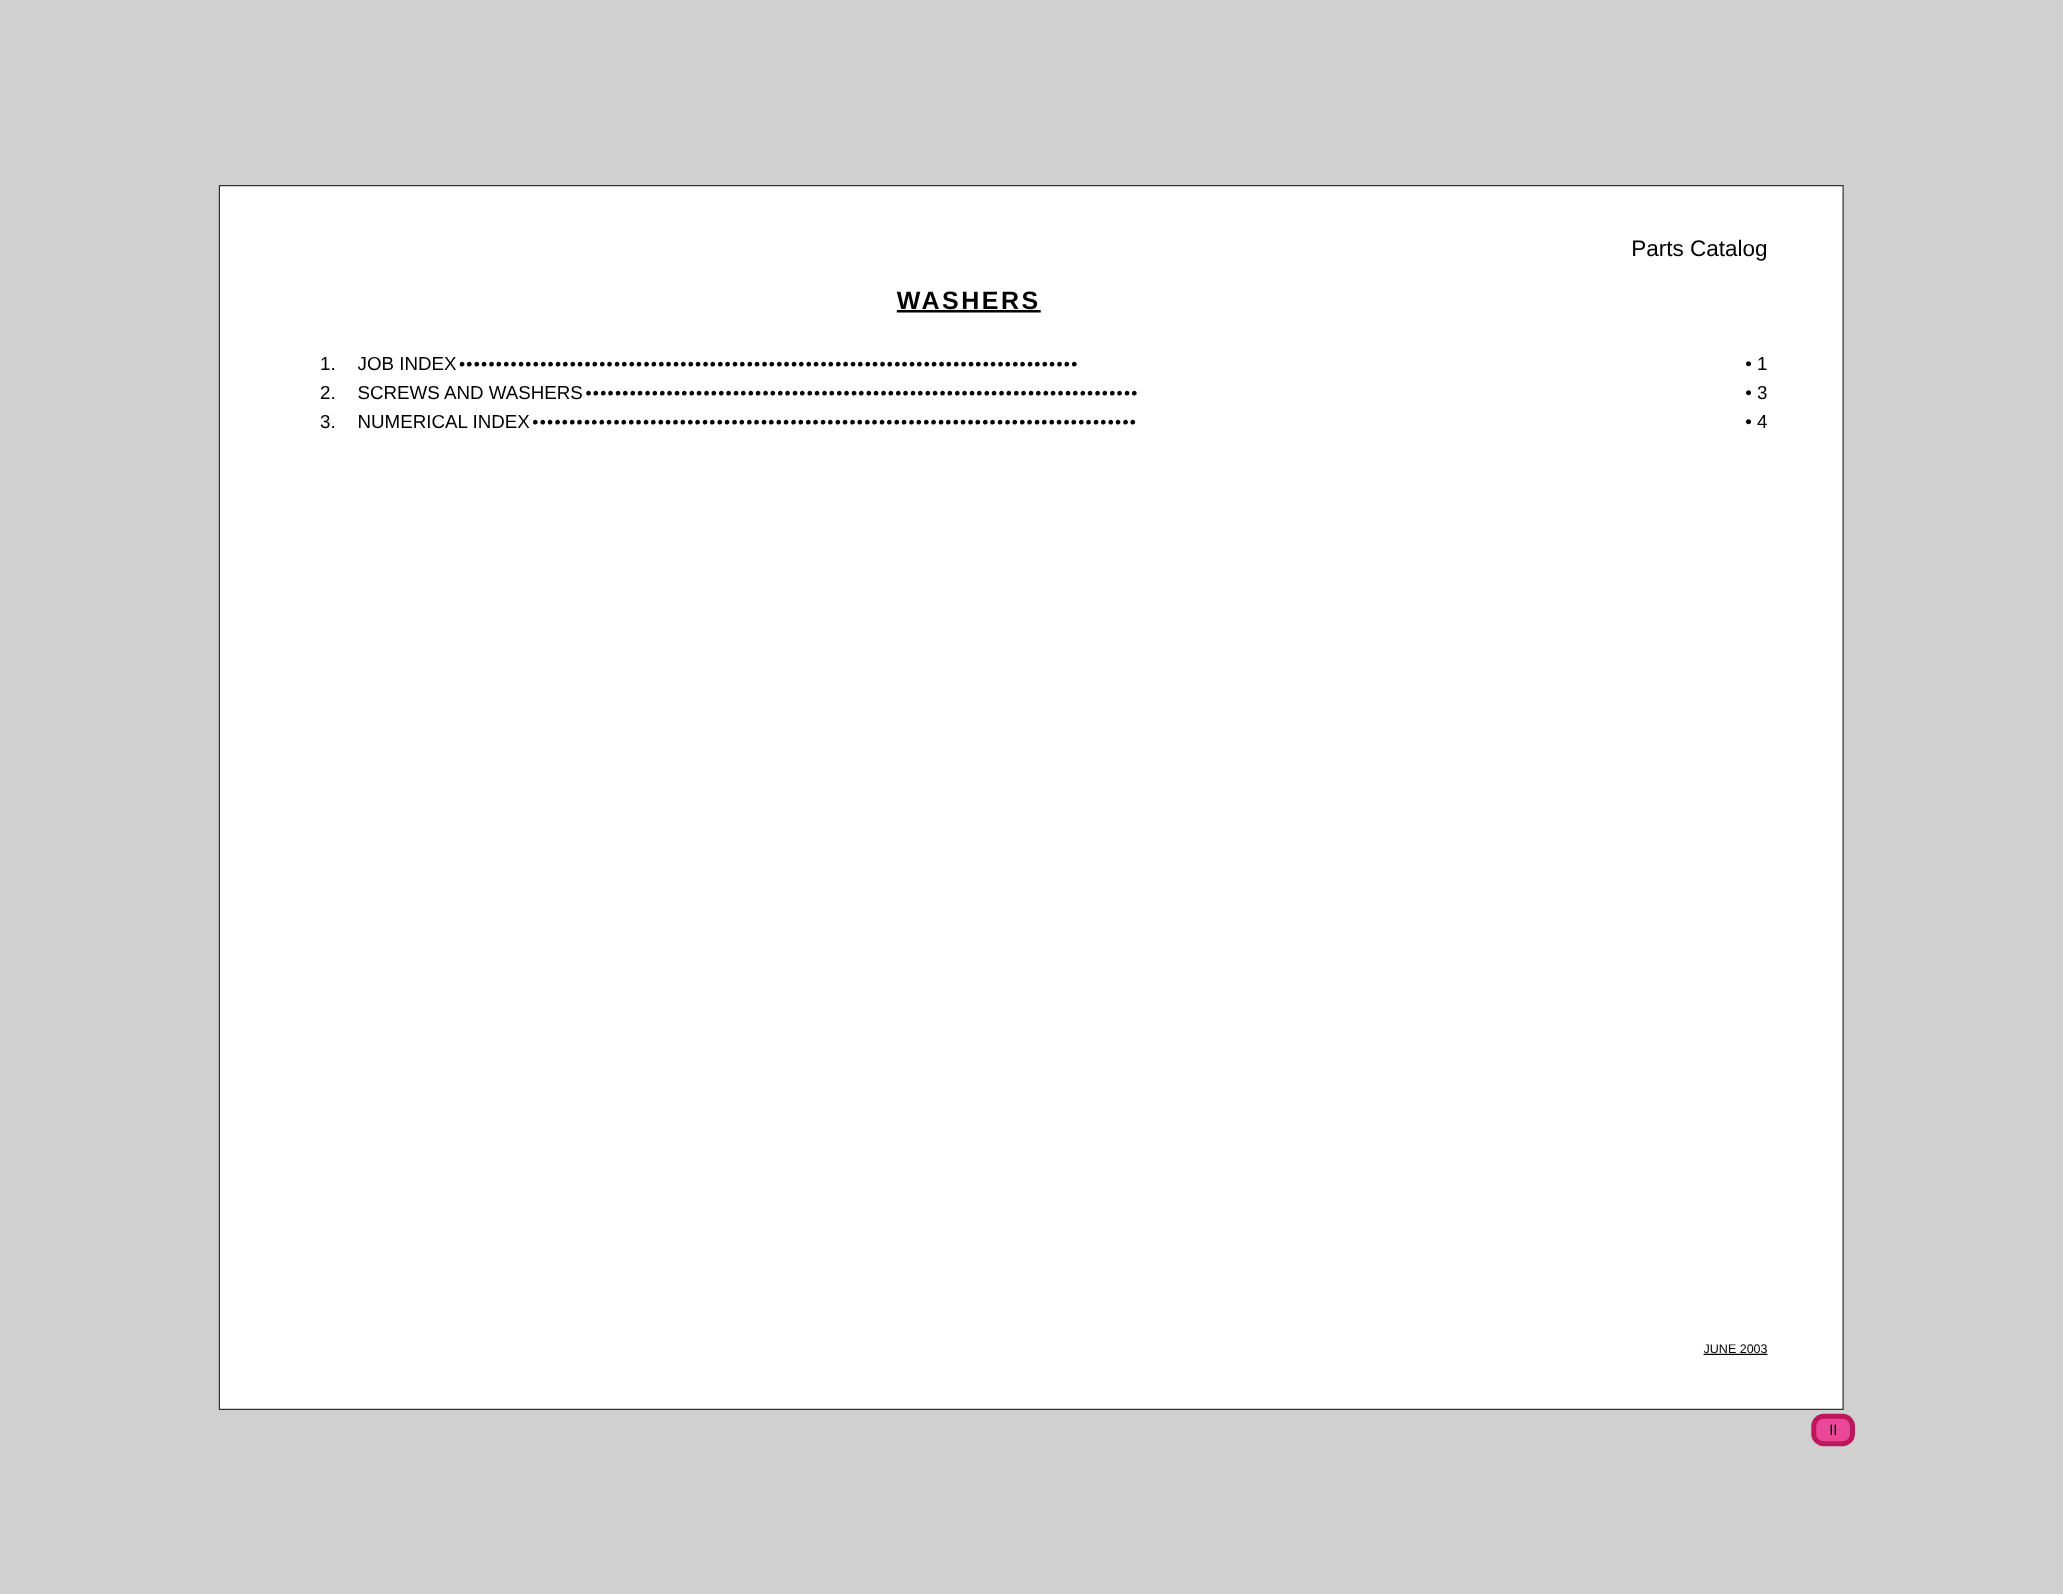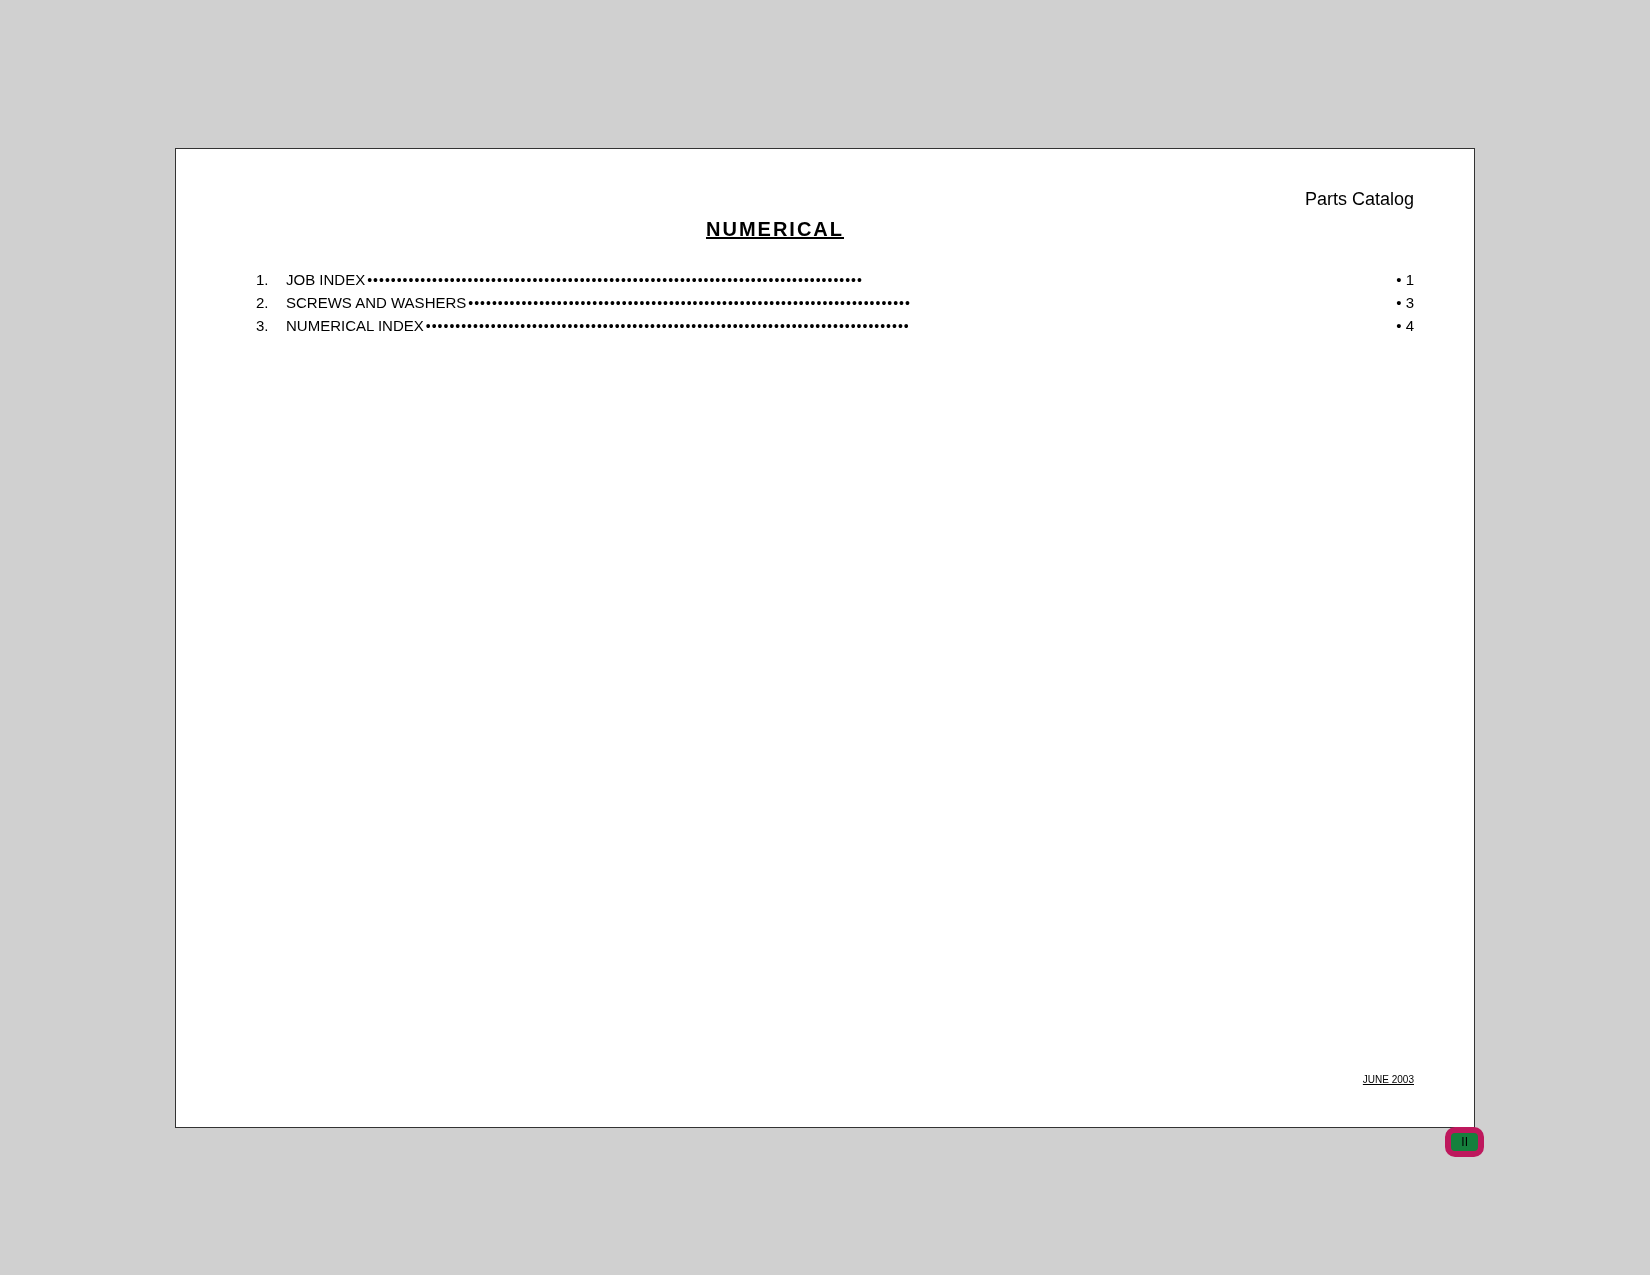--- a/index.html
+++ b/index.html
@@ -28,21 +28,21 @@
 
     .page-content {
       padding: 40px 60px 40px 60px;
       height: 100%;
       position: relative;
     }
 
     .header-area {
       display: flex;
       justify-content: flex-end;
-      margin-bottom: 8px;
+      margin-bottom: 20px;
       text-align: center;
     }
 
     .parts-catalog-label {
       font-size: 18px;
       font-family: Arial, sans-serif;
       color: #000;
     }
 
     .contents-title-area {
@@ -104,40 +104,40 @@
     .date-label {
       font-size: 10px;
       text-decoration: underline;
       font-family: Arial, sans-serif;
     }
 
     .page-number-box {
       position: absolute;
       bottom: -30px;
       right: -10px;
-      border: 6px solid #be185d;
+      border: 4px solid #be185d;
       border-radius: 10px;
       padding: 2px 10px;
       font-size: 12px;
-      background: #15803d;
+      background: #ec4899;
       font-family: Arial, sans-serif;
     }
   </style>
 </head>
 <body>
 
 <div class="page-wrapper">
   <div class="page-content">
 
     <div class="header-area">
       <span class="parts-catalog-label">Parts Catalog</span>
     </div>
 
     <div class="contents-title-area">
-      <span class="contents-title">NUMERICAL</span>
+      <span class="contents-title">WASHERS</span>
     </div>
 
     <ul class="toc-list">
       <li class="toc-item">
         <span class="toc-number">1.</span>
         <span class="toc-label">JOB INDEX</span>
         <span class="toc-dots">••••••••••••••••••••••••••••••••••••••••••••••••••••••••••••••••••••••••••••••••••••</span>
         <span class="toc-page">• 1</span>
       </li>
       <li class="toc-item">

